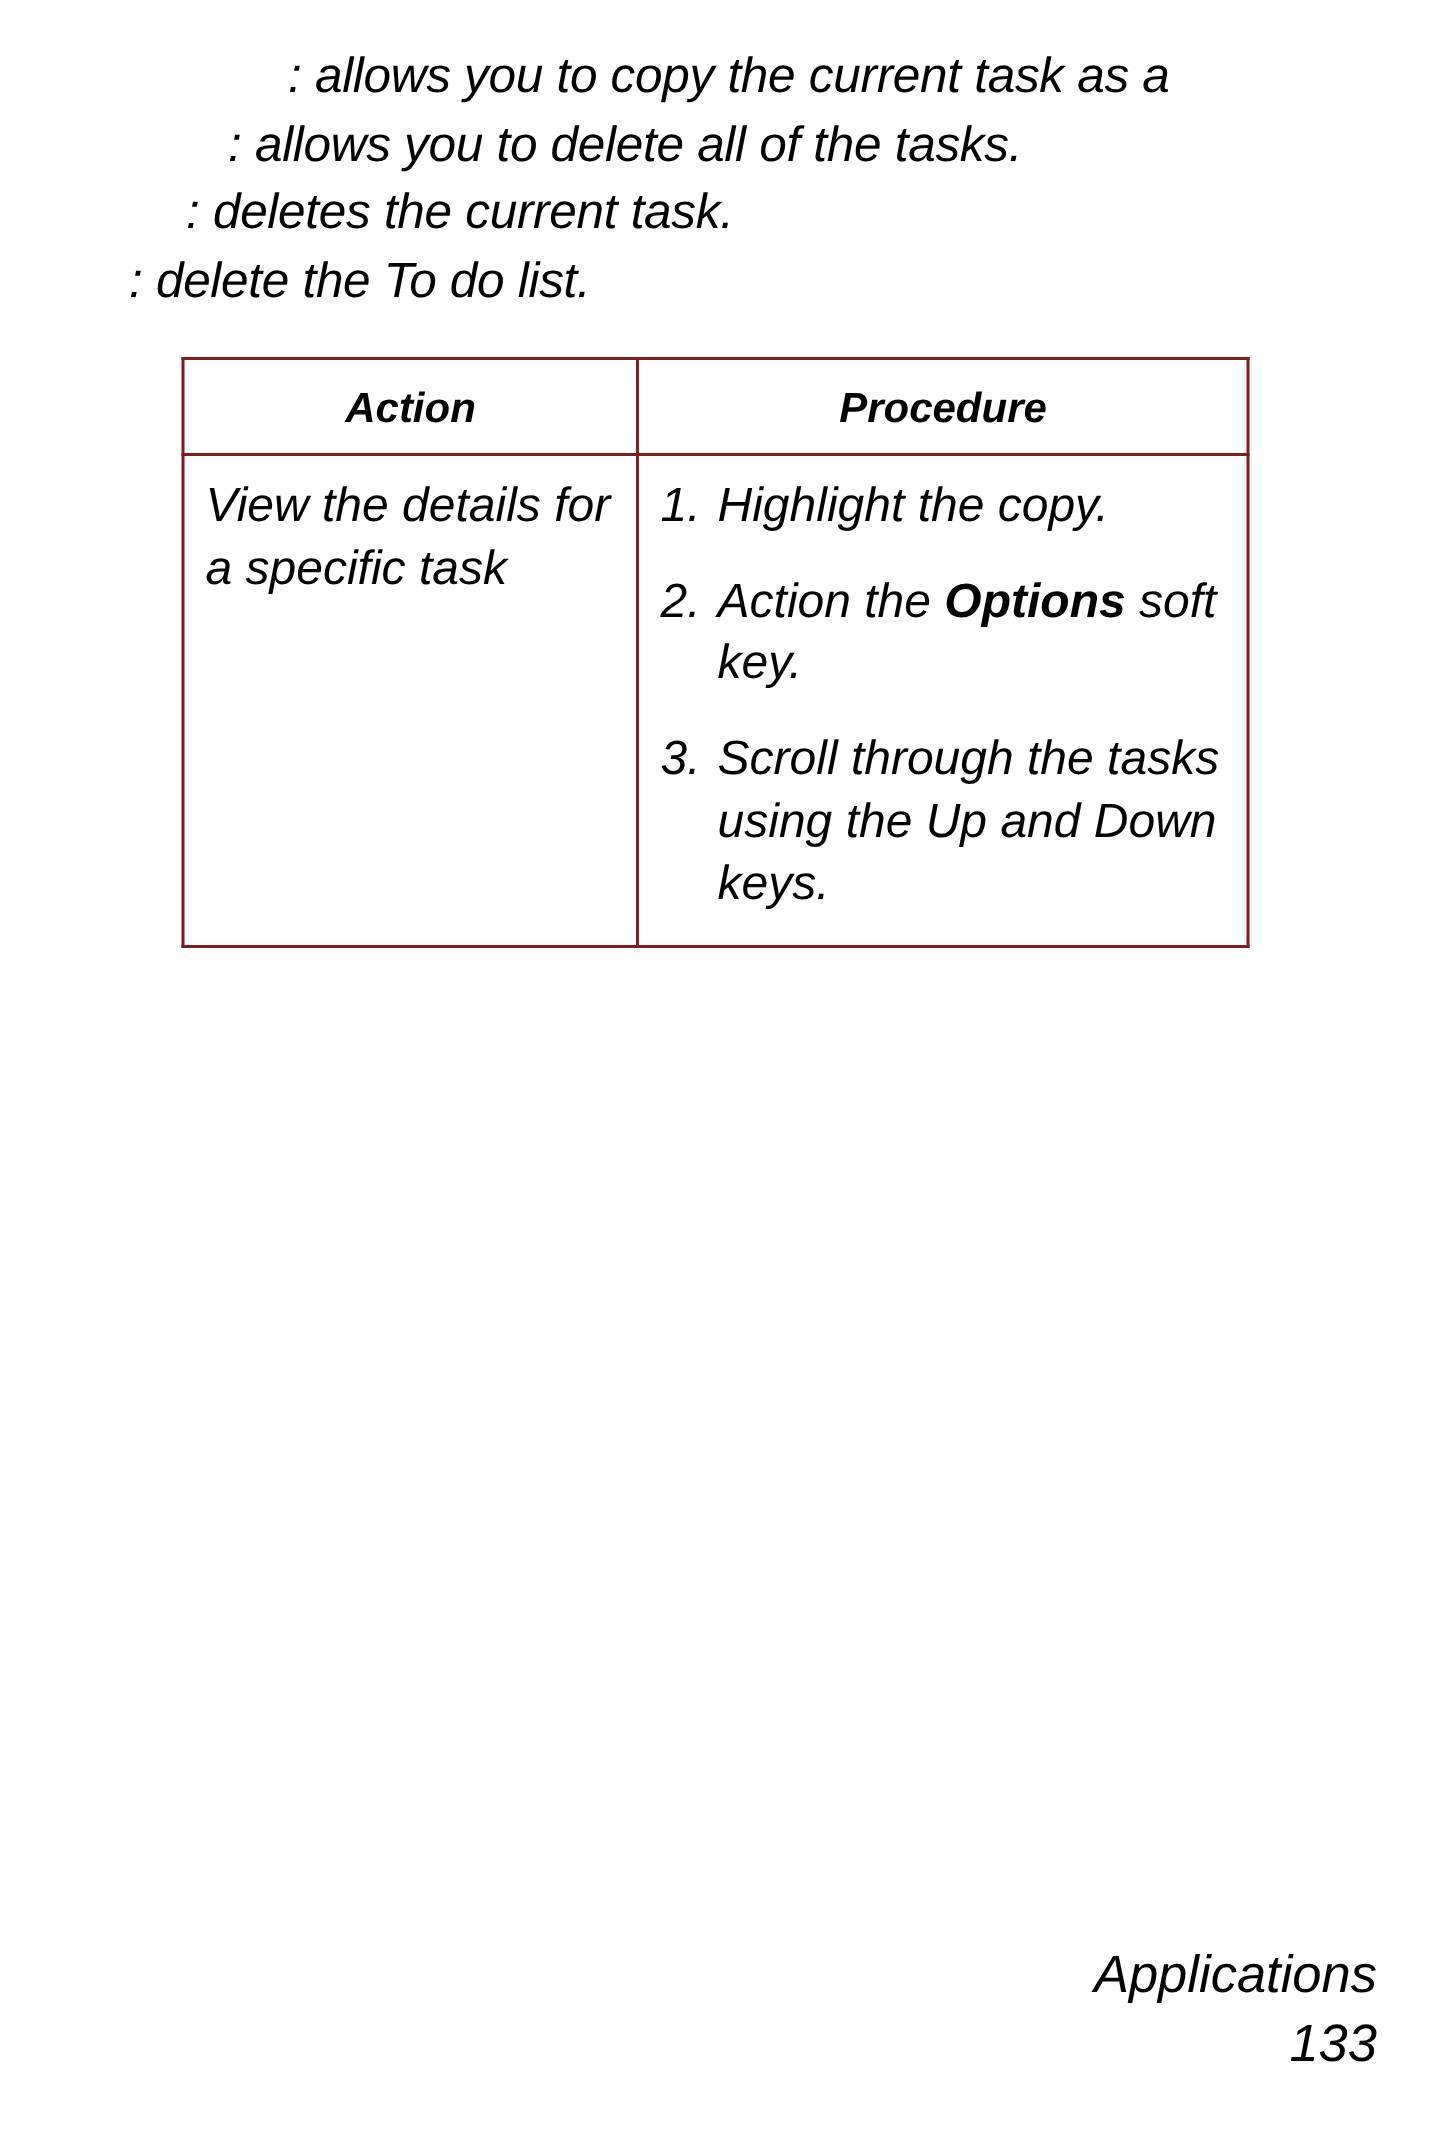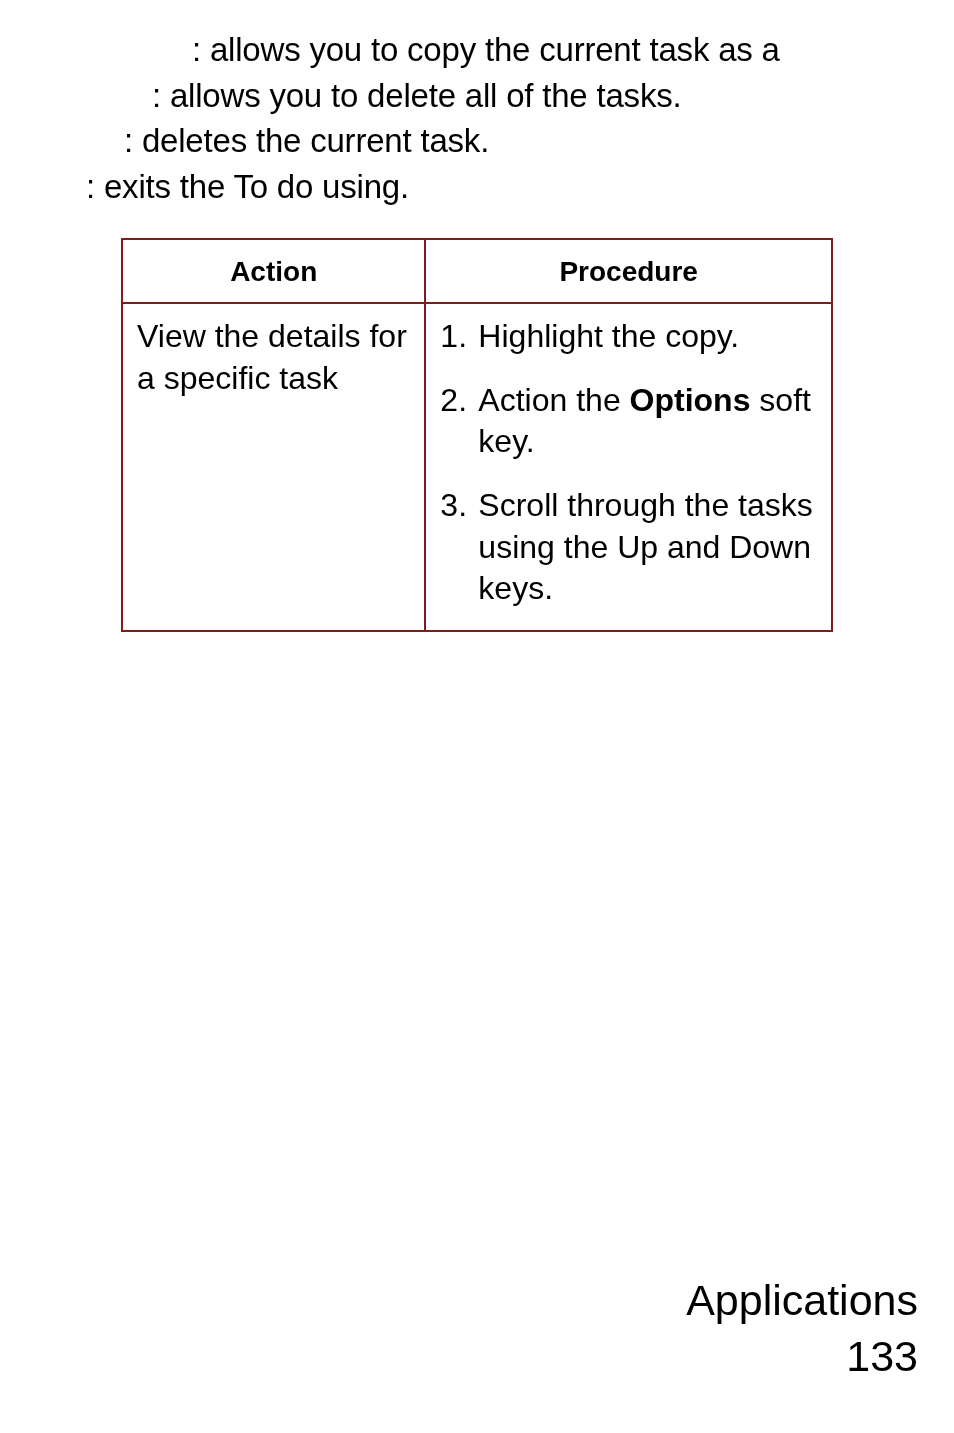--- a/index.html
+++ b/index.html
@@ -1,15 +1,15 @@
 <!DOCTYPE html>
 <html><head>
 <meta charset="utf-8">
 <style>
-  * { box-sizing: border-box; margin: 0; padding: 0; }
+  * { box-sizing: border-box; margin: 0; padding: 0; font-style: italic; }
   html, body {
     width: 954px;
     height: 1433px;
     background: #fff;
     font-family: Arial, Helvetica, sans-serif;
     color: #000;
     position: relative;
   }
   .page {
     width: 954px;
@@ -70,35 +70,35 @@
   ol.steps li .num {
     position: absolute;
     left: 0;
     top: 0;
   }
   .footer {
     position: absolute;
     right: 36px;
     bottom: 48px;
     text-align: right;
-    font-size: 43px;
+    font-size: 35px;
     line-height: 1.3;
   }
   b { font-weight: bold; }
 </style>
 </head>
 <body>
 
 <div class="page">
 
   <div class="body-text">
     <p class="para indent-1">: allows you to copy the current task as a</p>
     <p class="para bullet-line2">: allows you to delete all of the tasks.</p>
     <p class="para bullet-line">: deletes the current task.</p>
-    <p class="para bullet-line3">: exits the To do using.</p>
+    <p class="para bullet-line3">: delete the To do list.</p>
   </div>
 
   <table class="proc">
     <thead>
       <tr>
         <th>Action</th>
         <th>Procedure</th>
       </tr>
     </thead>
     <tbody>

